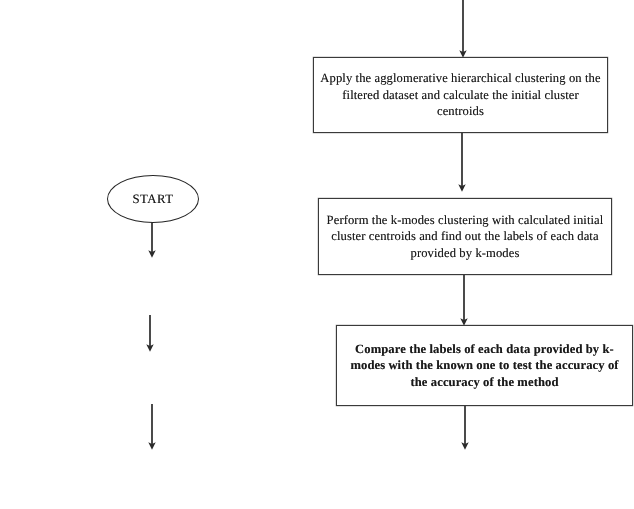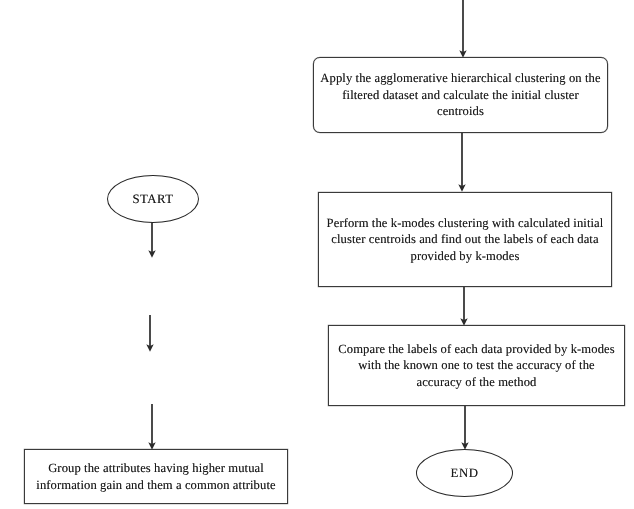--- a/index.html
+++ b/index.html
@@ -100,33 +100,27 @@
       <line x1="465" y1="406" x2="465" y2="446" stroke="#2b2b2b" stroke-width="1.7" marker-end="url(#arrowhead)"></line>
     </g>
   </svg>
 
   <div class="node terminator" style="left:107px; top:175px; width:92px; height:48px;">
     <span class="node-text t-terminator">START</span>
   </div>
 
 
 
-  <div class="node process" style="left:24px; top:449px; width:264px; height:55px;">
-    <span class="node-text t-process">Group the attributes having higher mutual information gain and them a common attribute</span>
-  </div>
 
-  <div class="node process" style="left:313px; top:57px; width:295px; height:76px;border-radius:7px;">
+  <div class="node process" style="left:313px; top:57px; width:295px; height:76px;">
     <span class="node-text t-process">Apply the agglomerative hierarchical clustering on the filtered dataset and calculate the initial cluster centroids</span>
   </div>
 
-  <div class="node process" style="left:318px; top:192px; width:294px; height:95px;">
+  <div class="node process" style="left:318px; top:198px; width:294px; height:77px;">
     <span class="node-text t-process">Perform the k-modes clustering with calculated initial cluster centroids and find out the labels of each data provided by k-modes</span>
   </div>
 
-  <div class="node process" style="left:328px; top:325px; width:297px; height:81px;">
+  <div class="node process" style="left:336px; top:325px; width:297px; height:81px;font-weight:bold;">
     <span class="node-text t-process">Compare the labels of each data provided by k-modes with the known one to test the accuracy of the accuracy of the method</span>
   </div>
 
-  <div class="node terminator" style="left:416px; top:449px; width:97px; height:48px;">
-    <span class="node-text t-terminator">END</span>
-  </div>
 
 </div>
 
 </body></html>

